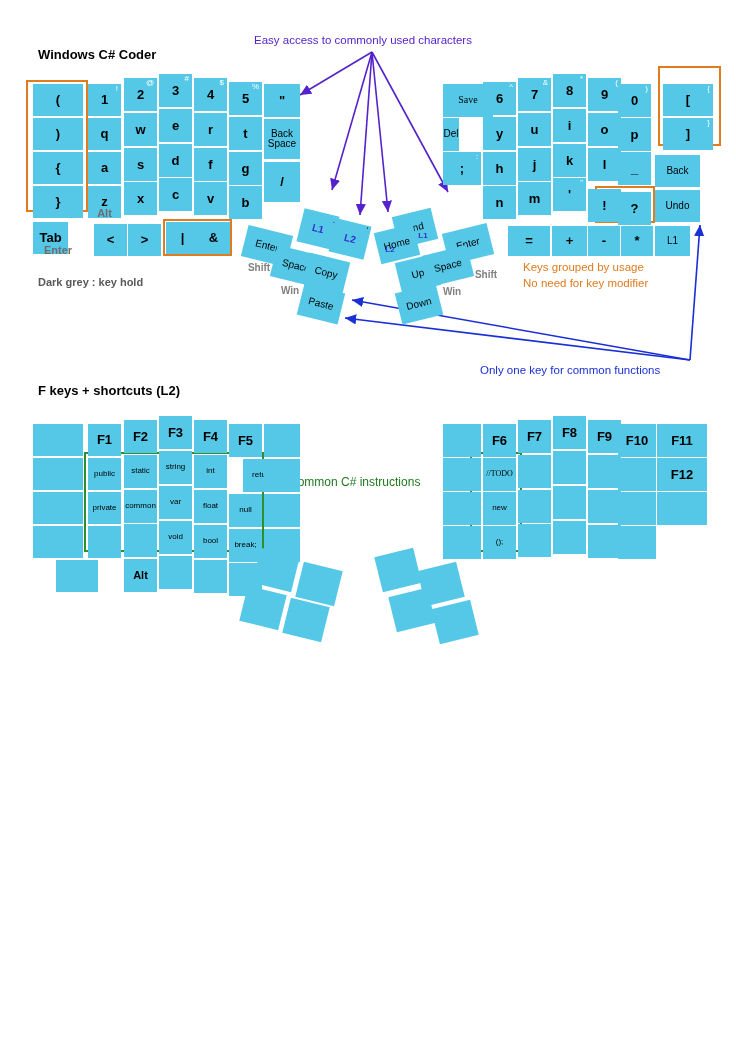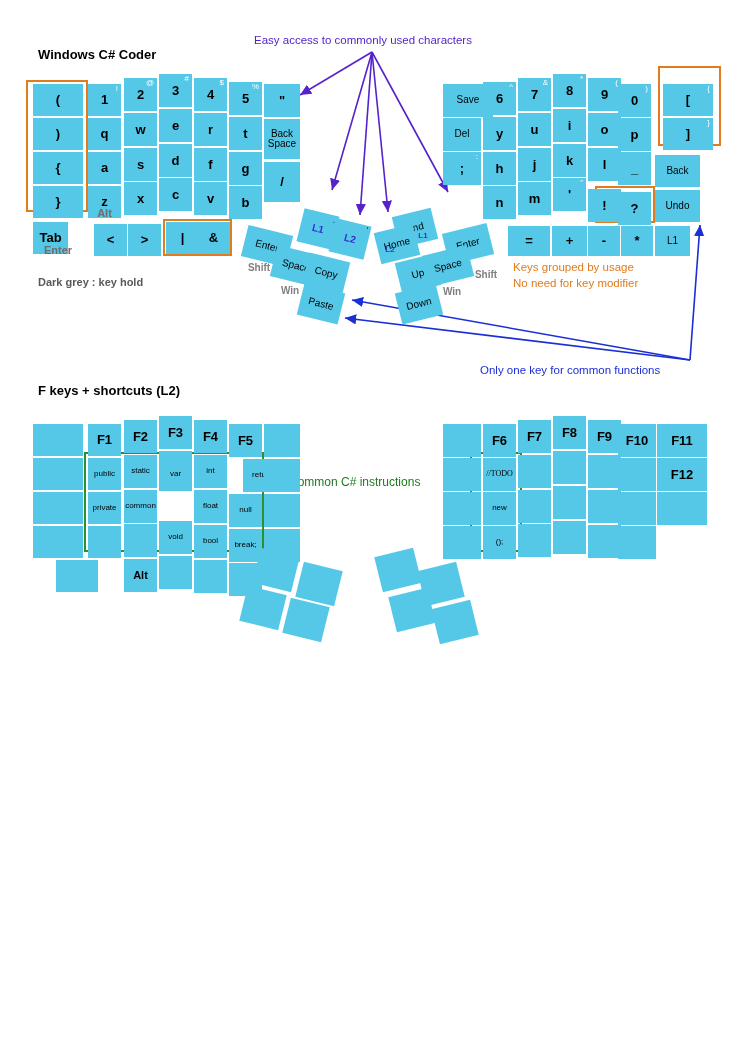--- a/index.html
+++ b/index.html
@@ -20,21 +20,21 @@
   .key.tiny{font-size:8px;font-weight:normal;}
   .key.med{font-size:11px;font-weight:normal;}
   .key.grey{color:#808080;}
   .key.dark{color:#6d6d6d;}
 
   .sup{position:absolute;font-size:8px;font-weight:normal;color:#ffffff;right:3px;top:1px;}
 
   .title{position:absolute;font-weight:bold;font-size:13px;color:#000;}
   .note{position:absolute;font-size:11.5px;}
   .note.purple{color:#5522cc;}
-  .note.orange{color:#e07b1e;}
+  .note.orange{color:#e07b1e;margin-left:10px;}
   .note.blue{color:#1a2fd6;}
   .note.green{color:#1f7a1f;}
   .note.grey{color:#595959;font-weight:bold;font-size:11px;}
 
   .box{position:absolute;box-sizing:border-box;background:transparent;}
   .box.orange{border:2px solid #e07b1e;}
   .box.green{border:2px solid #2f8f2f;}
 
   .rot-l{transform-origin:center center;}
 </style>
@@ -211,21 +211,21 @@
   <div class="key small rot-l" style="left:305px;top:257px;width:42px;height:32px;transform:rotate(14deg);">
       <span>Copy</span>
     </div>
   <div class="key small rot-l grey" style="left:270px;top:278px;width:40px;height:26px;background:transparent;">
       <span style="font-weight:bold;">Win</span>
     </div>
   <div class="key small rot-l" style="left:300px;top:288px;width:42px;height:32px;transform:rotate(14deg);">
       <span>Paste</span>
     </div>
 
-  <div class="key small" style="left:443px;top:84px;width:50px;height:33px;">
+  <div class="key small" style="left:443px;top:84px;width:50px;height:33px;font-family:Liberation Serif, serif;">
       <span>Save</span>
     </div>
   <div class="key" style="left:483px;top:82px;width:33px;height:33px;">
       <span class="sup">^</span>
       <span>6</span>
     </div>
   <div class="key" style="left:518px;top:78px;width:33px;height:33px;">
       <span class="sup">&amp;</span>
       <span>7</span>
     </div>
@@ -239,21 +239,21 @@
     </div>
   <div class="key" style="left:618px;top:84px;width:33px;height:33px;">
       <span class="sup">)</span>
       <span>0</span>
     </div>
   <div class="key" style="left:663px;top:84px;width:50px;height:32px;">
       <span class="sup">{</span>
       <span>[</span>
     </div>
 
-  <div class="key small" style="left:443px;top:118px;width:38px;height:33px;">
+  <div class="key small" style="left:443px;top:118px;width:16px;height:33px;">
       <span>Del</span>
     </div>
   <div class="key" style="left:483px;top:117px;width:33px;height:33px;">
       <span>y</span>
     </div>
   <div class="key" style="left:518px;top:113px;width:33px;height:33px;">
       <span>u</span>
     </div>
   <div class="key" style="left:553px;top:109px;width:33px;height:33px;">
       <span>i</span>
@@ -391,21 +391,21 @@
     </div>
   <div class="key" style="left:264px;top:459px;width:36px;height:33px;"></div>
 
   <div class="key" style="left:33px;top:492px;width:50px;height:32px;"></div>
   <div class="key tiny" style="left:88px;top:492px;width:33px;height:32px;">
       <span>private</span>
     </div>
   <div class="key tiny" style="left:124px;top:490px;width:33px;height:33px;">
       <span>common</span>
     </div>
-  <div class="key tiny" style="left:159px;top:458px;width:33px;height:33px;">
+  <div class="key tiny" style="left:159px;top:486px;width:33px;height:33px;">
       <span>var</span>
     </div>
   <div class="key tiny" style="left:194px;top:490px;width:33px;height:33px;">
       <span>float</span>
     </div>
   <div class="key tiny" style="left:229px;top:494px;width:33px;height:33px;">
       <span>null</span>
     </div>
   <div class="key" style="left:264px;top:494px;width:36px;height:33px;"></div>
 

